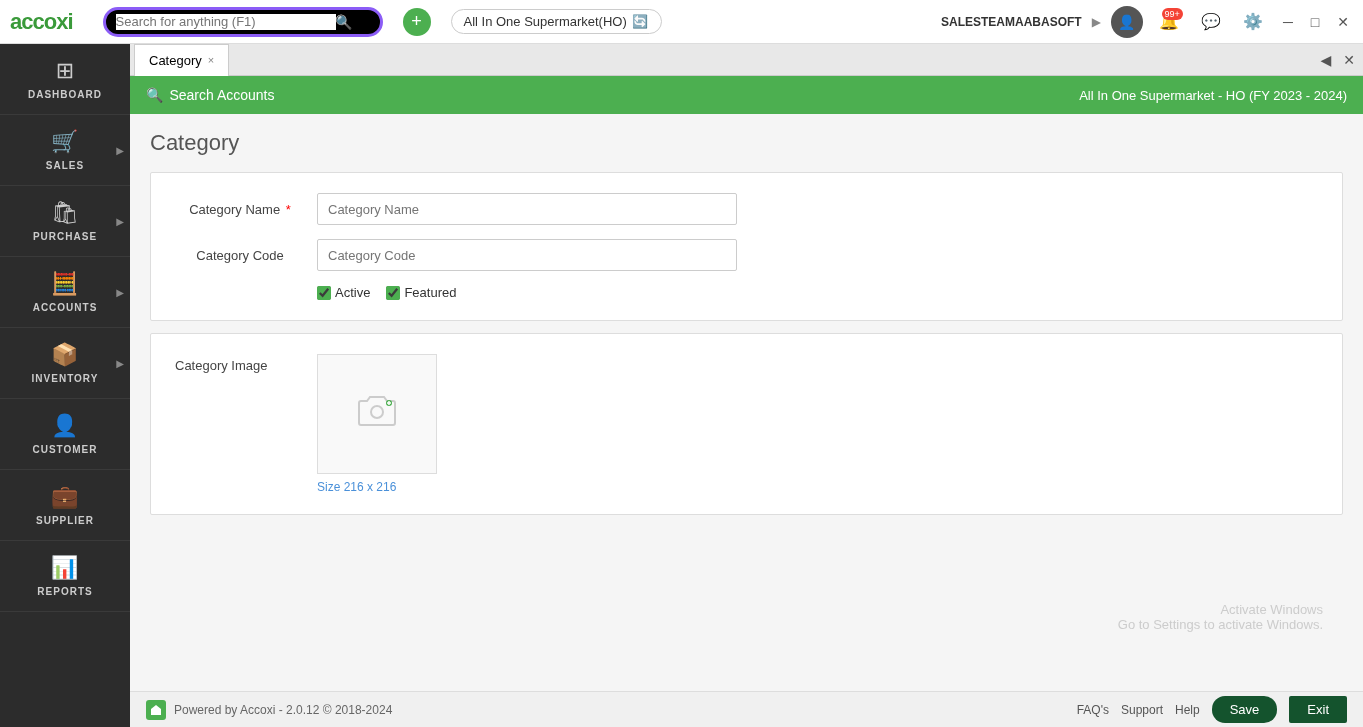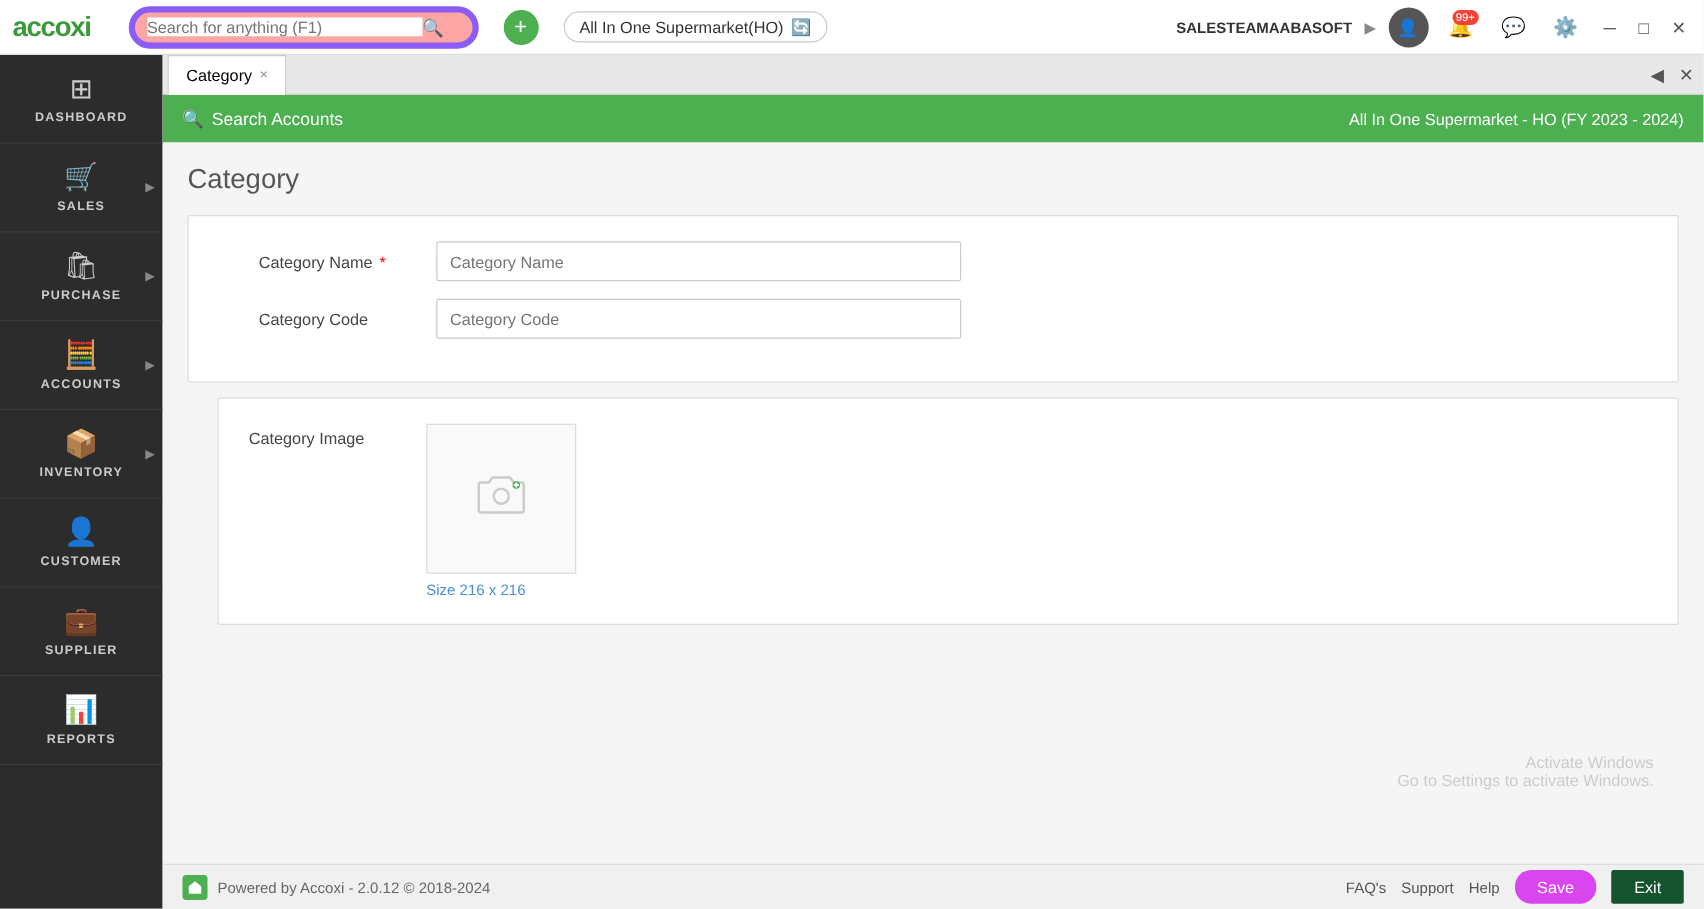--- a/index.html
+++ b/index.html
@@ -17,26 +17,25 @@
     }
     .logo {
       font-size: 22px;
       font-weight: bold;
       color: #3a9a3a;
       margin-right: 10px;
       letter-spacing: -1px;
     }
     .search-bar {
       display: flex;
-      align-items: center;
-      border: 5px solid #8b5cf6;
+      border: 3px solid #8b5cf6;
       border-radius: 20px;
       padding: 4px 10px;
       width: 280px;
-      background: #fca5a5;
+      background: #000000;
     }
     .search-bar input {
       border: none;
       outline: none;
       font-size: 13px;
       width: 220px;
       color: #666;
     }
     .search-icon { color: #666; font-size: 14px; }
     .add-btn {
@@ -149,21 +148,21 @@
       border-radius: 2px;
       padding: 20px 24px;
       margin-bottom: 12px;
     }
     .form-row {
       display: flex; align-items: center;
       margin-bottom: 14px; gap: 12px;
     }
     .form-label {
       width: 130px; min-width: 130px;
-      font-size: 13px; color: #444; text-align: left; margin-left: 32px;
+      font-size: 13px; color: #444; text-align: center;
     }
     .required { color: red; margin-left: 2px; }
     .form-input {
       width: 420px;
       height: 32px;
       border: 1px solid #ccc;
       border-radius: 2px;
       padding: 4px 10px;
       font-size: 13px;
       color: #666;
@@ -172,21 +171,20 @@
     .checkbox-row { display: flex; align-items: center; gap: 16px; margin-left: 142px; }
     .checkbox-item { display: flex; align-items: center; gap: 4px; font-size: 13px; color: #333; }
     .checkbox-item input[type="checkbox"] { accent-color: #4caf50; width: 14px; height: 14px; }
 
     
     .image-card {
       background: #fff;
       border: 1px solid #ddd;
       border-radius: 2px;
       padding: 20px 24px;
-      margin-left: 24px;
     }
     .image-row { display: flex; align-items: flex-start; gap: 12px; }
     .image-label { width: 130px; min-width: 130px; font-size: 13px; color: #444; padding-top: 4px; }
     .image-upload-box {
       width: 120px; height: 120px;
       border: 1px solid #ddd;
       display: flex; align-items: center; justify-content: center;
       background: #f9f9f9; cursor: pointer;
     }
     .image-upload-icon { font-size: 32px; color: #ccc; }
@@ -198,21 +196,21 @@
       border-top: 1px solid #ddd;
       display: flex; align-items: center; justify-content: space-between;
       padding: 6px 16px;
       height: 36px;
     }
     .footer-left { display: flex; align-items: center; gap: 8px; font-size: 12px; color: #666; }
     .footer-logo { width: 20px; height: 20px; background: #4caf50; border-radius: 3px; display: flex; align-items: center; justify-content: center; }
     .footer-right { display: flex; align-items: center; gap: 12px; }
     .footer-link { font-size: 12px; color: #555; cursor: pointer; text-decoration: none; }
     .btn-save {
-      background: #d946ef; color: white; border: none;
+      background: #14532d; color: white; border: none;
       padding: 6px 18px; cursor: pointer; font-size: 13px; border-radius: 13px;
     }
     .btn-exit {
       background: #14532d; color: white; border: none;
       padding: 6px 18px; cursor: pointer; font-size: 13px; border-radius: 2px;
     }
 
     
     .watermark {
       position: fixed; bottom: 95px; right: 40px;
@@ -326,20 +324,30 @@
         <div class="form-row">
           <label class="form-label">
             <span>Category Name</span>
             <span class="required">*</span>
           </label>
           <input class="form-input" type="text" placeholder="Category Name" style="">
         </div>
         <div class="form-row">
           <label class="form-label">Category Code</label>
           <input class="form-input" type="text" placeholder="Category Code" style="">
+        </div>
+        <div class="checkbox-row">
+          <div class="checkbox-item">
+            <input type="checkbox" checked="" style="">
+            <span>Active</span>
+          </div>
+          <div class="checkbox-item">
+            <input type="checkbox" checked="" style="">
+            <span>Featured</span>
+          </div>
         </div>
       </div>
 
       <div class="image-card">
         <div class="image-row">
           <div class="image-label">Category Image</div>
           <div>
             <div class="image-upload-box">
               <span class="image-upload-icon">
                 <svg width="40" height="34" viewBox="0 0 40 34" fill="none" xmlns="http://www.w3.org/2000/svg">

